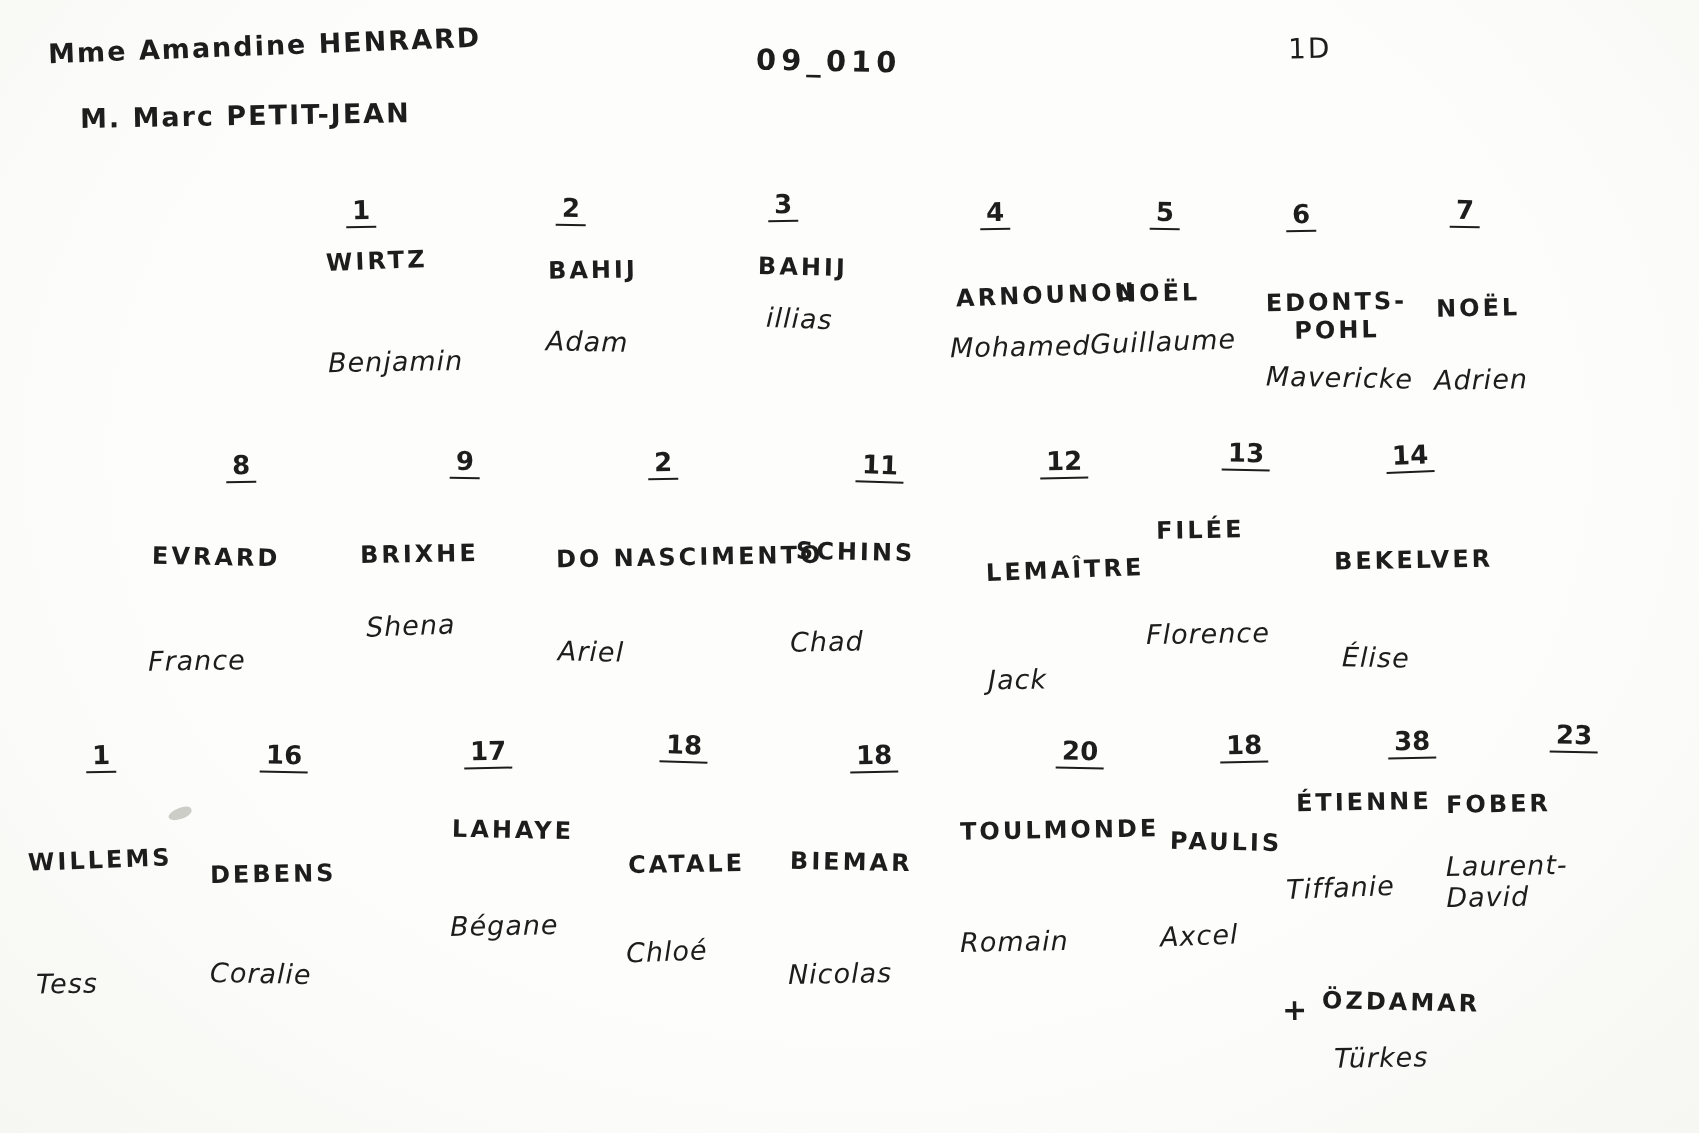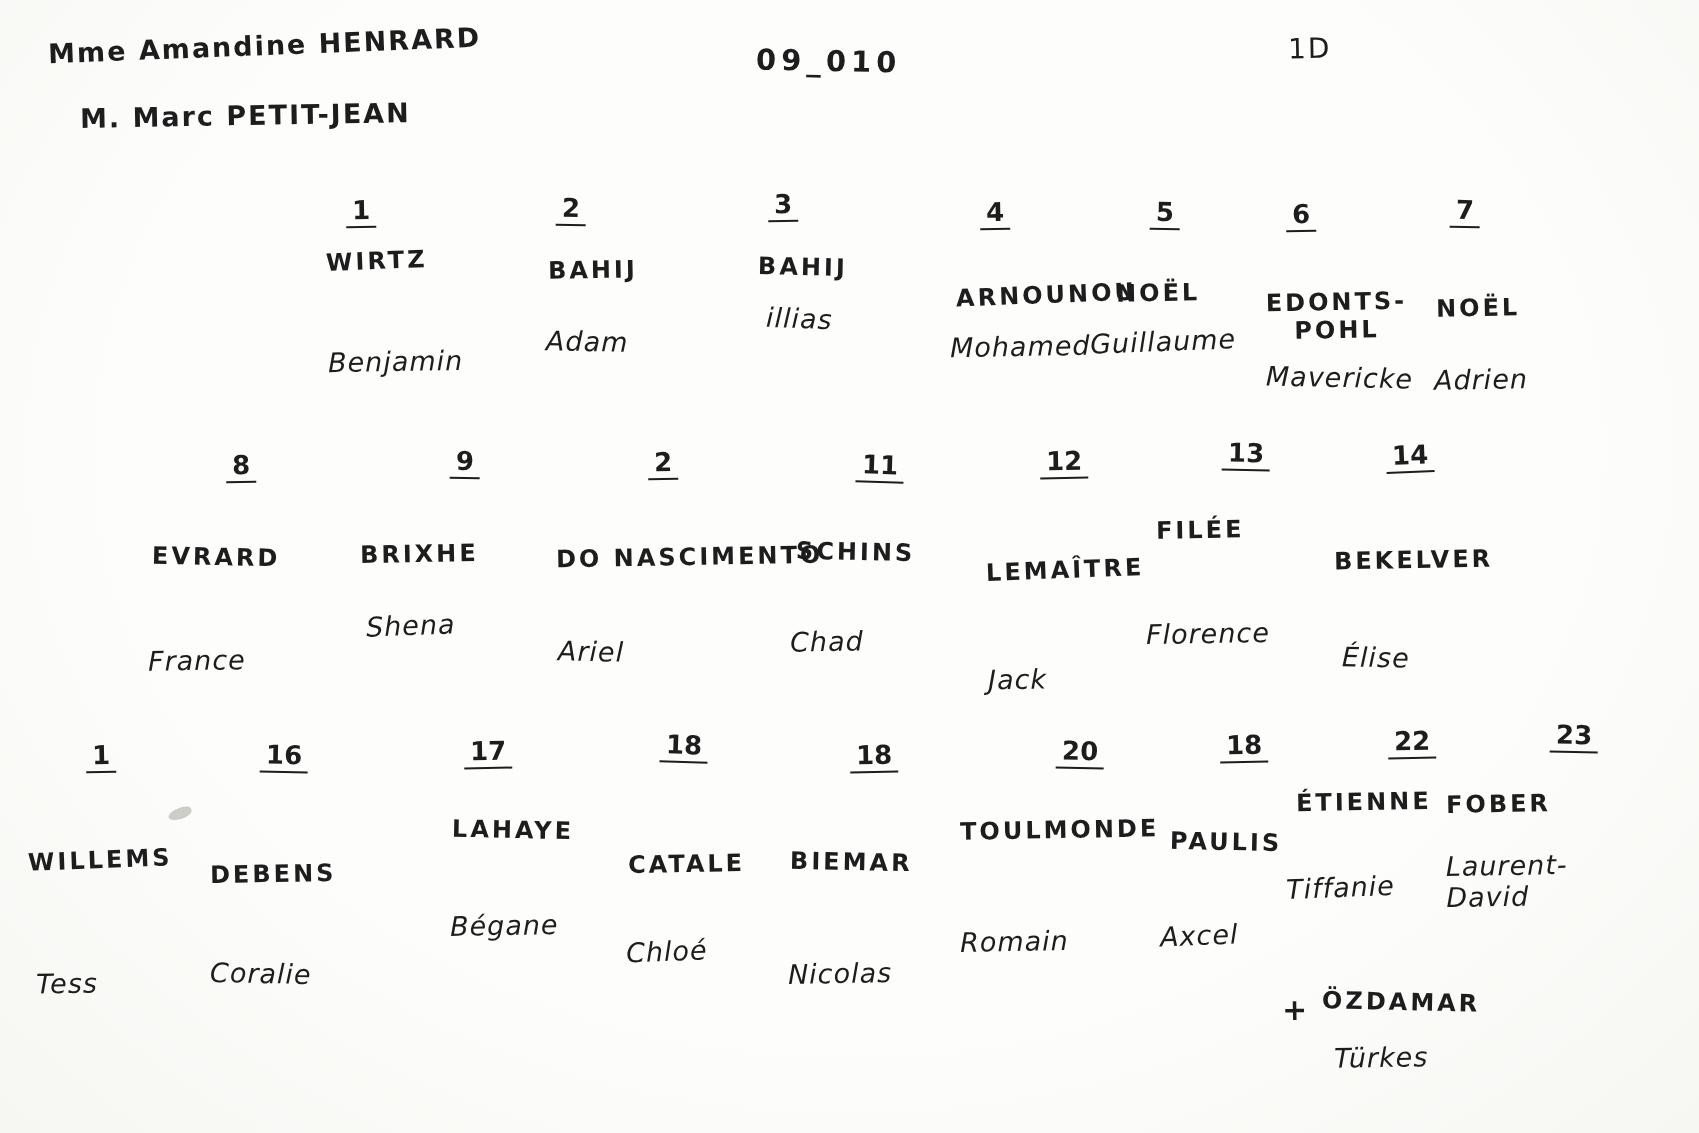--- a/index.html
+++ b/index.html
@@ -121,21 +121,21 @@
   <span class="first rb" style="left:788px;top:958px">Nicolas</span>
 
   <span class="num rc" style="left:1056px;top:736px">20</span>
   <span class="last rb" style="left:960px;top:816px">TOULMONDE</span>
   <span class="first rb" style="left:960px;top:926px">Romain</span>
 
   <span class="num rb" style="left:1220px;top:730px">18</span>
   <span class="last rc" style="left:1170px;top:828px">PAULIS</span>
   <span class="first ra" style="left:1160px;top:920px">Axcel</span>
 
-  <span class="num rb" style="left:1388px;top:726px">22</span>
+  <span class="num rb" style="left:1388px;top:726px">38</span>
   <span class="last rb" style="left:1296px;top:788px">ÉTIENNE</span>
   <span class="first ra" style="left:1286px;top:872px">Tiffanie</span>
 
   <span class="num rc" style="left:1550px;top:720px">23</span>
   <span class="last rb" style="left:1446px;top:790px">FOBER</span>
   <span class="first pre rb" style="left:1446px;top:850px">Laurent-
 David</span>
 
   <span class="last rb" style="left:1282px;top:992px;border:none;font-size:30px">+</span>
   <span class="last rc" style="left:1322px;top:988px">ÖZDAMAR</span>

